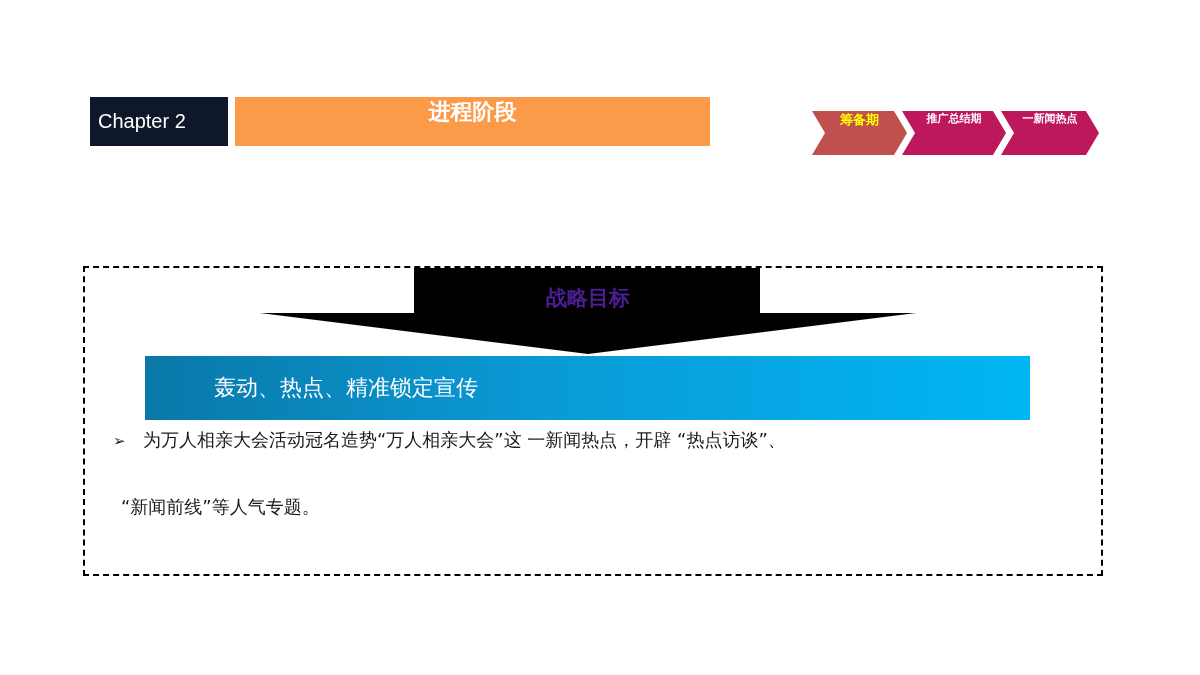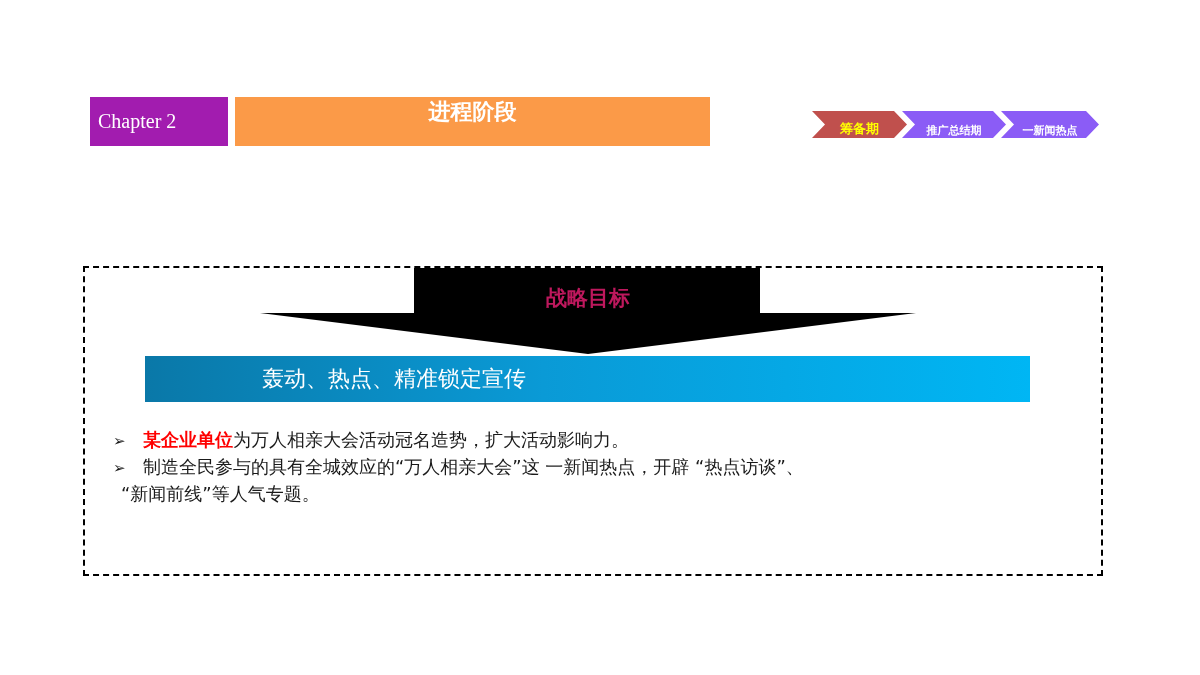--- a/index.html
+++ b/index.html
@@ -3,64 +3,64 @@
   <meta charset="utf-8">
   <style>
     html, body { margin: 0; padding: 0; }
     body {
       width: 1200px; height: 675px; position: relative; overflow: hidden;
       background: #ffffff;
       font-family: "DejaVu Sans", "Liberation Sans", sans-serif;
     }
     .chapter-box {
       position: absolute; left: 90px; top: 97px; width: 138px; height: 49px;
-      background: #a21caf; color: #ffffff;
-      font-family: Liberation Serif, serif; font-size: 20px;
+      background: #0f172a; color: #ffffff;
+      font-family: Liberation Sans, sans-serif; font-size: 20px;
       display: flex; align-items: center; padding-left: 8px; box-sizing: border-box;
     }
     .title-box {
       position: absolute; left: 235px; top: 97px; width: 475px; height: 49px;
       background: #fb9a48; color: #ffffff; font-weight: bold; font-size: 22px;
       display: flex; justify-content: center;
     }
     .stepper { position: absolute; left: 812px; top: 111px; height: 27px; width: 290px; }
     .step {
-      position: absolute; top: 0; height: 27px;
-      display: flex; align-items: flex-end; justify-content: center;
+      position: absolute; top: 0; height: 44px;
+      display: flex; align-items: flex-start; justify-content: center;
       font-size: 11px; font-weight: bold; color: #ffffff;
       clip-path: polygon(0 0, calc(100% - 13px) 0, 100% 50%, calc(100% - 13px) 100%, 0 100%, 13px 50%);
     }
     .step.active { background: #c0504d; color: #ffff00; font-size: 13px; }
-    .step.inactive { background: #8b5cf6; }
+    .step.inactive { background: #be185d; }
     .frame {
       position: absolute; left: 83px; top: 266px; width: 1020px; height: 310px;
       border: 2px dashed #000000; box-sizing: border-box;
     }
     .arrow {
       position: absolute; left: 260px; top: 268px; width: 656px; height: 86px;
     }
     .arrow svg { position: absolute; left: 0; top: 0; }
     .arrow-label {
       position: absolute; left: 0; width: 656px; top: 16px; text-align: center;
-      color: #be185d; font-weight: bold; font-size: 21px;
+      color: #4c1d95; font-weight: bold; font-size: 21px;
     }
     .banner {
-      position: absolute; left: 145px; top: 356px; width: 885px; height: 46px;
+      position: absolute; left: 145px; top: 356px; width: 885px; height: 64px;
       background: linear-gradient(to right, #0a78a8 0%, #0a9ad6 45%, #00b6f4 100%);
       color: #ffffff; font-size: 22px;
-      display: flex; align-items: center; padding-left: 117px; box-sizing: border-box;
+      display: flex; align-items: center; padding-left: 69px; box-sizing: border-box;
     }
     .bullets {
       position: absolute; left: 113px; top: 427px; width: 900px;
       font-size: 18px; line-height: 25px; color: #1a1a1a;
     }
     .bullet-line { white-space: nowrap; }
     .bullet-mark { display: inline-block; width: 30px; font-size: 15px; }
     .highlight { color: #ff0000; font-weight: bold; }
-    .cont { padding-left: 8px; }
+    .cont { padding-left: 8px; margin-top: 40px; }
   </style>
 </head>
 <body>
 
 <div class="chapter-box">
   <span>Chapter 2</span>
 </div>
 <div class="title-box">
   <span>进程阶段</span>
 </div>
@@ -85,21 +85,18 @@
   </svg>
   <div class="arrow-label">战略目标</div>
 </div>
 
 <div class="banner">
   <span>轰动、热点、精准锁定宣传</span>
 </div>
 
 <div class="bullets">
   <div class="bullet-line">
-    <span class="bullet-mark">➢</span><span class="highlight">某企业单位</span><span>为万人相亲大会活动冠名造势，扩大活动影响力。</span>
-  </div>
-  <div class="bullet-line">
-    <span class="bullet-mark">➢</span><span>制造全民参与的具有全城效应的“万人相亲大会”这 一新闻热点，开辟 “热点访谈”、</span>
+    <span class="bullet-mark">➢</span><span>为万人相亲大会活动冠名造势“万人相亲大会”这 一新闻热点，开辟 “热点访谈”、</span>
   </div>
   <div class="bullet-line cont">
     <span>“新闻前线”等人气专题。</span>
   </div>
 </div>
 
 </body></html>

